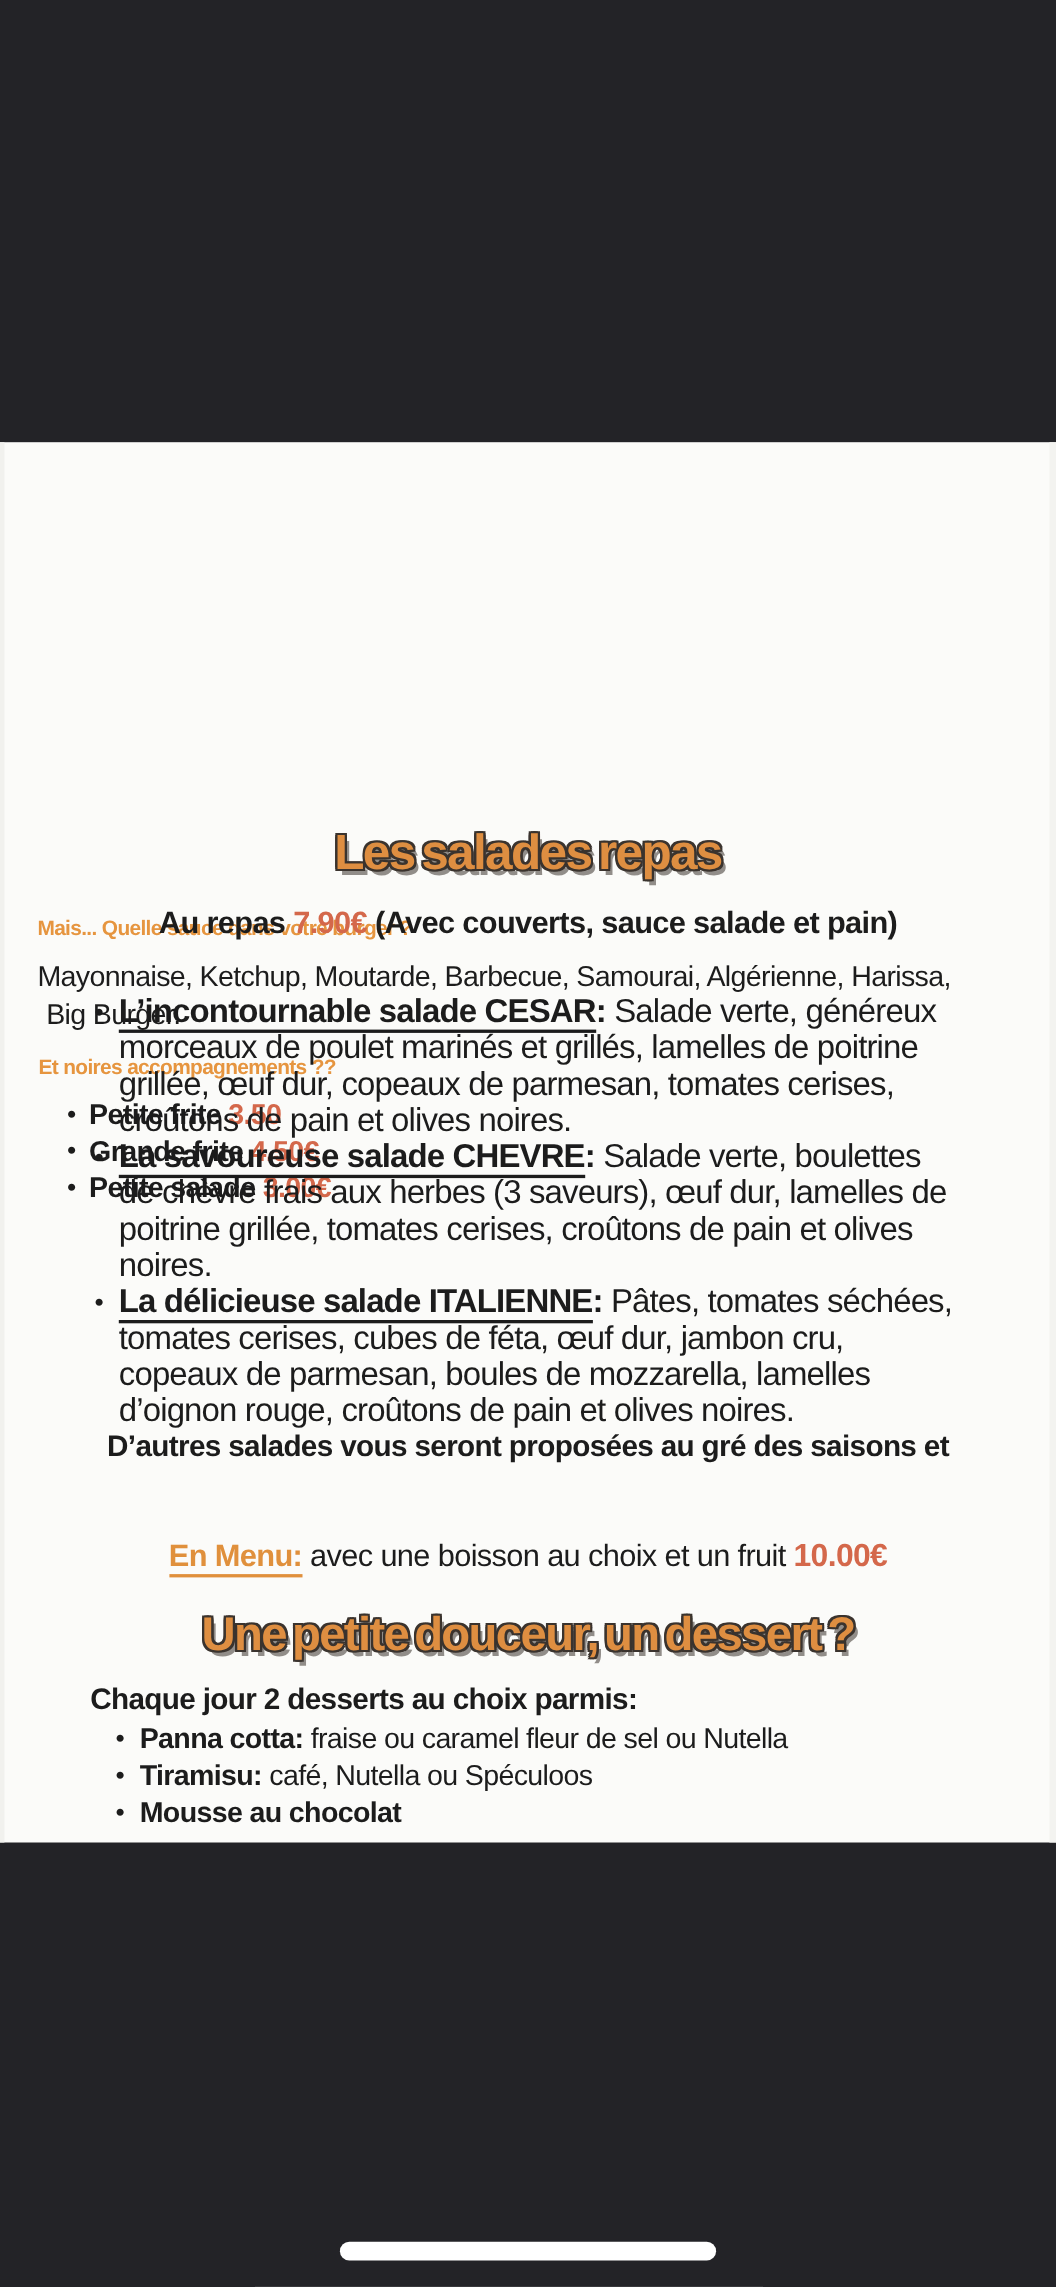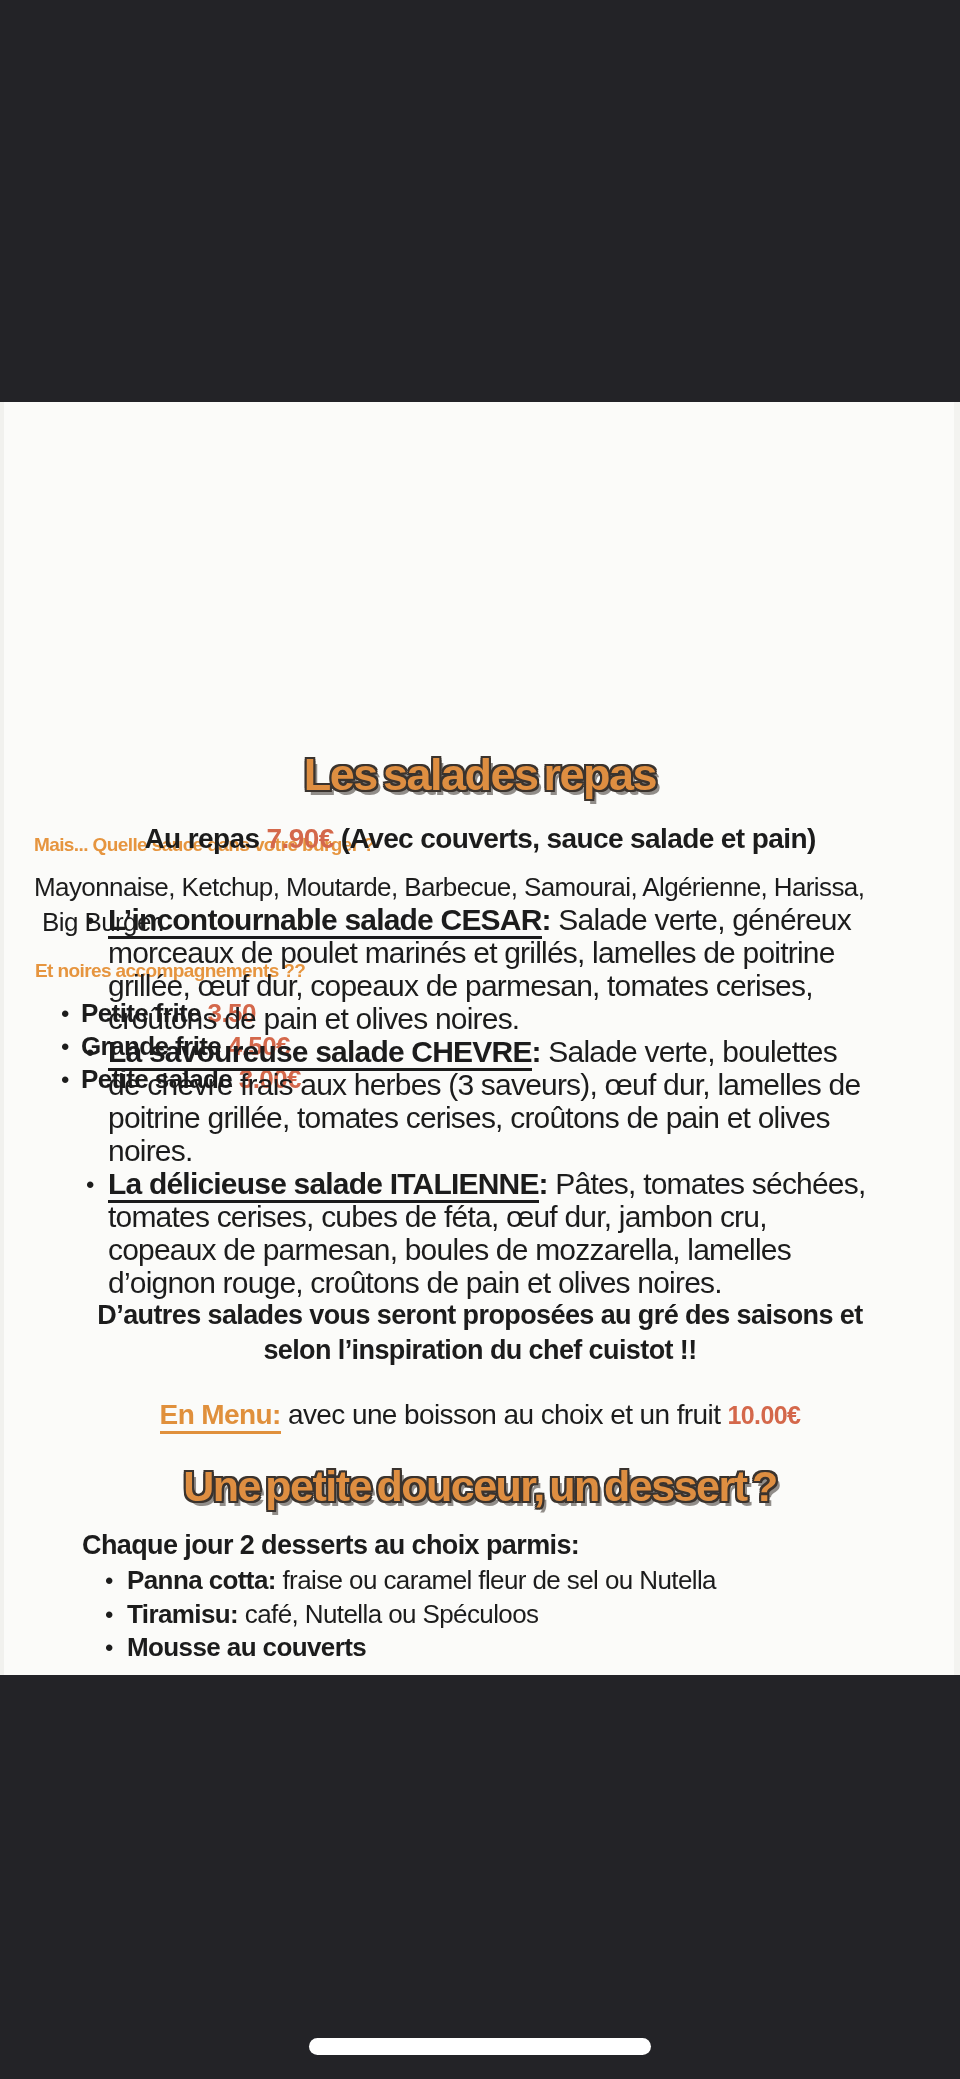--- a/index.html
+++ b/index.html
@@ -109,21 +109,21 @@
     font-size:27px; line-height:35px;
     font-weight:700;
     letter-spacing:-0.6px;
   }
 
   .menu-underline {
     color:#e0903c; font-weight:700;
     border-bottom:3px solid #e0903c;
     padding-bottom:1px;
   }
-  .price-big { font-size:25px; }
+  .price-big { font-size:29px; }
 
   .desserts-intro {
     margin:0;
     font-size:27px; font-weight:700;
     letter-spacing:-0.6px;
     white-space:nowrap;
   }
   .dessert-list li {
     position:relative;
     padding-left:24px;
@@ -194,21 +194,20 @@
         <span>Salade verte, boulettes de chèvre frais aux herbes (3 saveurs), œuf dur, lamelles de poitrine grillée, tomates cerises, croûtons de pain et olives noires.</span>
       </li>
       <li>
         <span class="salad-name">La délicieuse salade ITALIENNE</span><span class="salad-sep">:</span>
         <span>Pâtes, tomates séchées, tomates cerises, cubes de féta, œuf  dur, jambon cru, copeaux de parmesan, boules de mozzarella, lamelles d’oignon rouge, croûtons de pain et olives noires.</span>
       </li>
     </ul>
 
     <div class="note abs" style="left:0; top:896px;">
       <span>D’autres salades vous seront proposées au gré des saisons et</span><br>
-      <span>selon l’inspiration du chef cuistot !!</span>
     </div>
 
     <div class="center-line abs" style="left:0; top:997px;">
       <span class="menu-underline"><span>En Menu</span><span>:</span></span>
       <span>avec une boisson au choix et un fruit</span>
       <span class="price price-big">10.00€</span>
     </div>
 
     <div class="big-title t2 abs" style="left:0; top:1060px;">Une petite douceur, un dessert ?</div>
 
@@ -217,21 +216,21 @@
     <ul class="dessert-list abs" style="left:103px; top:1162px;">
       <li>
         <span class="b">Panna cotta:</span>
         <span>fraise ou caramel fleur de sel ou Nutella</span>
       </li>
       <li>
         <span class="b">Tiramisu:</span>
         <span>café, Nutella ou Spéculoos</span>
       </li>
       <li>
-        <span class="b">Mousse au couverts</span>
+        <span class="b">Mousse au chocolat</span>
         <span></span>
       </li>
     </ul>
 
   </div>
 
   <div class="home-indicator"></div>
 
 </div>
 

